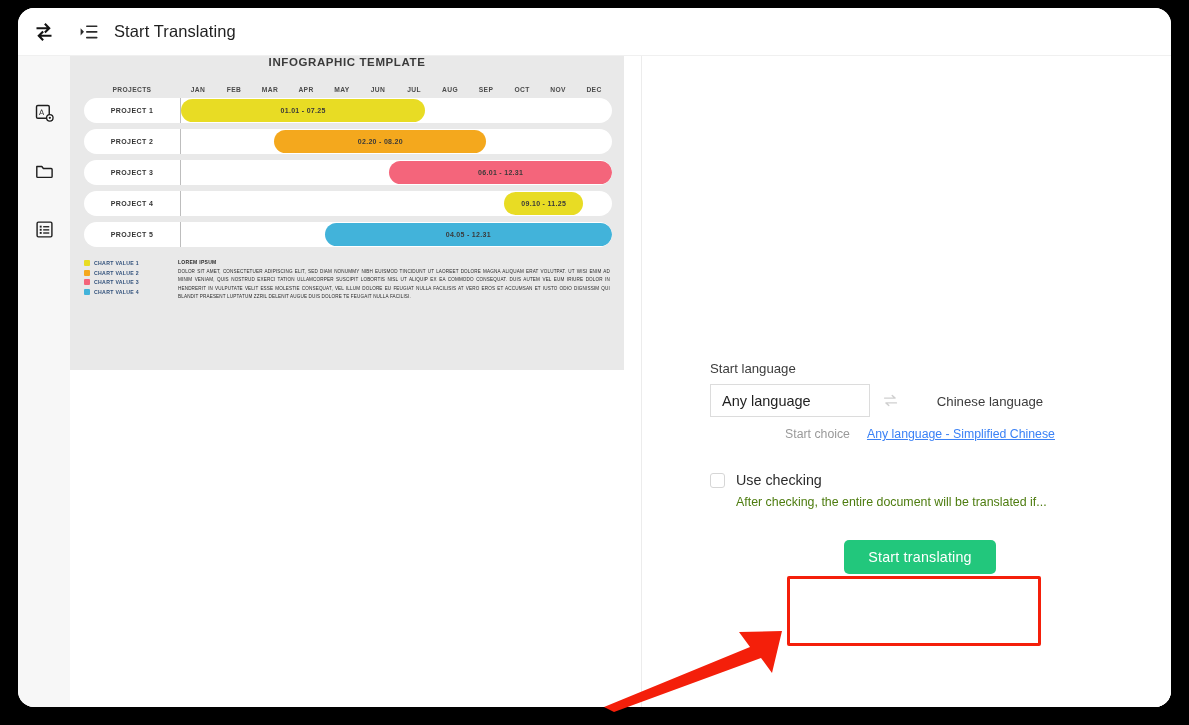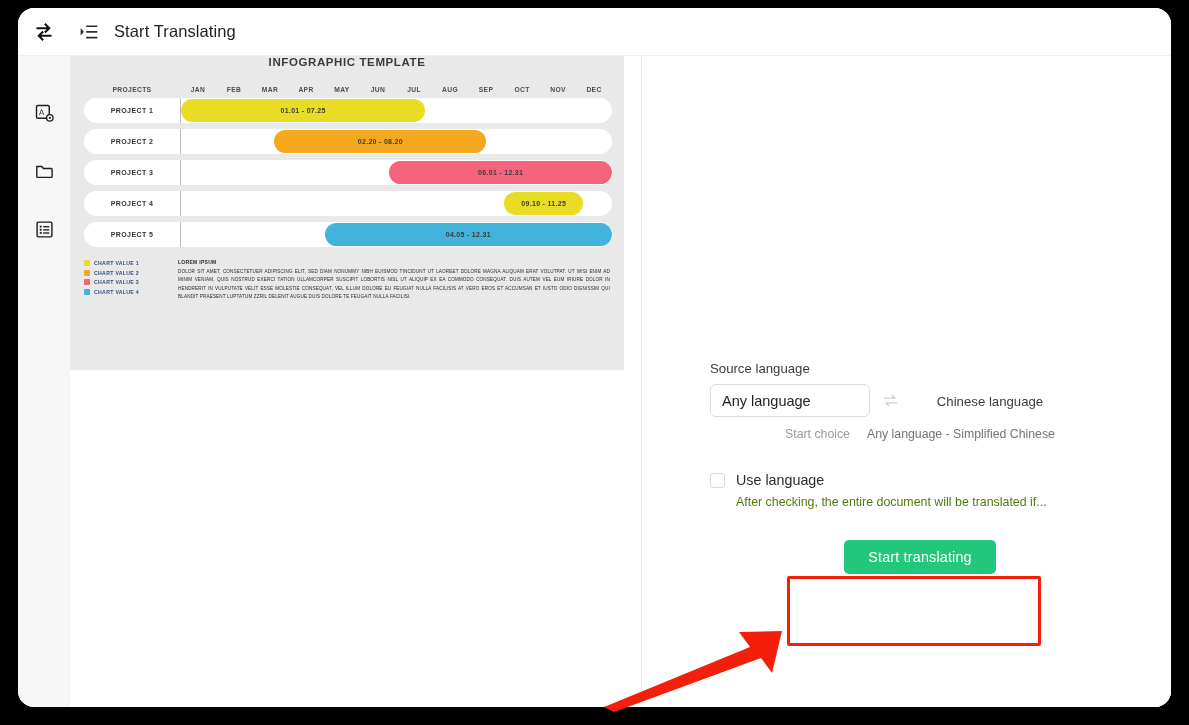--- a/index.html
+++ b/index.html
@@ -194,21 +194,21 @@
   .lang-label {
     font-size: 13.2px;
     color: #3c3c3c;
     margin-bottom: 8px;
     display: block;
   }
   .lang-label.centered { text-align: center; }
   .lang-input {
     height: 33px;
     border: 1px solid #dcdcdc;
-    border-radius: 6px;
+    border-radius: 0;
     display: flex;
     align-items: center;
     padding: 0 11px;
     font-size: 14.5px;
     color: #1f1f1f;
     background: #fff;
     cursor: pointer;
     white-space: nowrap;
   }
   .swap-wrap {
@@ -219,21 +219,21 @@
     height: 33px;
   }
   .swap-icon { width: 17px; height: 17px; display: block; cursor: pointer; }
 
   .last-choice {
     margin-top: 10px;
     text-align: center;
     font-size: 12.3px;
     color: #9a9a9a;
   }
-  .last-choice .lc-value { color: #737373; margin-left: 17px; cursor: pointer; }
+  .last-choice .lc-value { color: #3b82f6; margin-left: 17px; cursor: pointer; text-decoration: underline; }
 
   .check-row {
     display: flex;
     align-items: center;
     gap: 11px;
     margin-top: 31px;
   }
   .check-row.tight { margin-top: 22px; }
   .cbox {
     width: 15px; height: 15px;
@@ -429,42 +429,42 @@
             </div>
 
           </div>
         </div>
 
         <div class="form-pane">
           <div class="form-inner">
 
             <div class="lang-row">
               <div class="lang-col">
-                <span class="lang-label">Source language</span>
+                <span class="lang-label">Start language</span>
                 <div class="lang-input">Any language</div>
               </div>
 
               <div class="swap-wrap">
                 <svg class="swap-icon" viewBox="0 0 20 20">
                   <path d="M3 7.2h12.4M12 4.2l3.4 3M17 12.8H4.6M8 15.8l-3.4-3" fill="none" stroke="#cfcfcf" stroke-width="1.6" stroke-linecap="round" stroke-linejoin="round"></path>
                 </svg>
               </div>
 
               <div class="lang-col target">
                 <span class="lang-label centered">Chinese language</span>
               </div>
             </div>
 
             <div class="last-choice">
               <span>Start choice</span><span class="lc-value">Any language - Simplified Chinese</span>
             </div>
 
             <div class="check-row">
               <div class="cbox"></div>
-              <span class="check-label">Use language</span>
+              <span class="check-label">Use checking</span>
             </div>
 
             <div class="check-hint">After checking, the entire document will be translated if...</div>
 
             <div class="btn-zone">
               <button class="start-btn">Start translating</button>
             </div>
 
           </div>
         </div>

